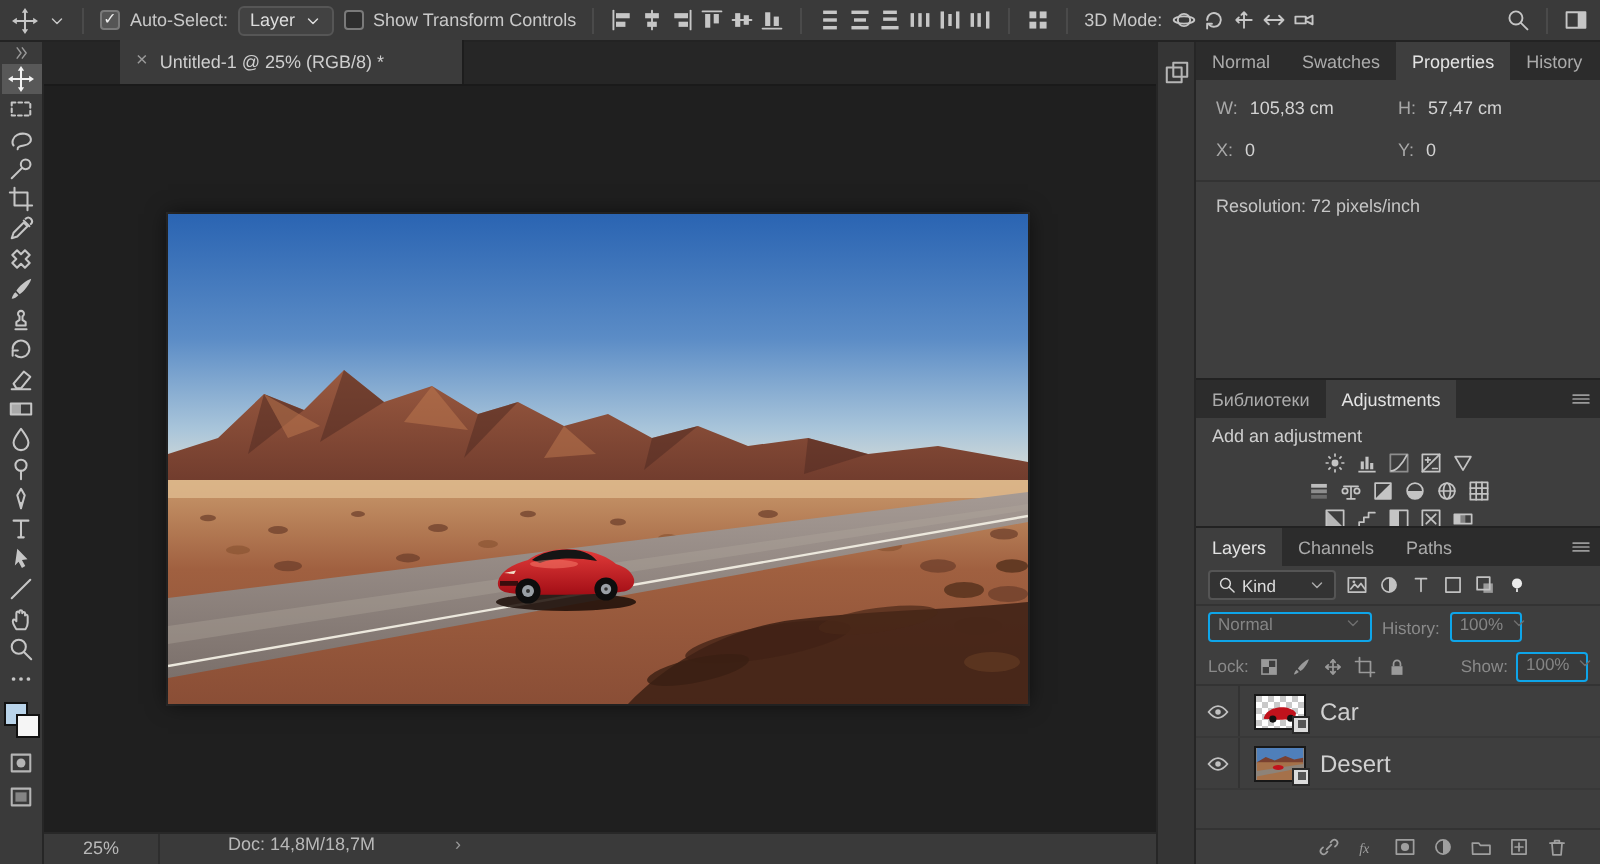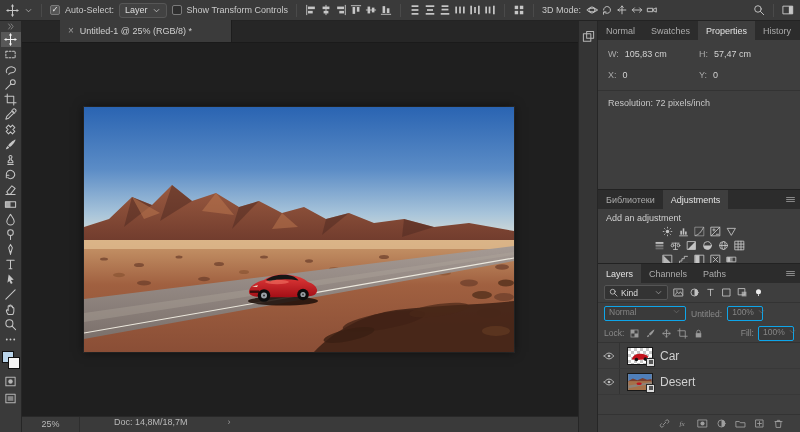--- a/index.html
+++ b/index.html
@@ -827,21 +827,21 @@
       </div>
       <div class="lrow" id="blend-row">
         <span class="gray-box" id="blend-box">
           <span>Normal</span>
           <span class="cv ic9" data-icon="chevron-down">
               <svg viewBox="0 0 14 14" fill="none" stroke="currentColor" stroke-width="1.1" stroke-linecap="round" stroke-linejoin="round">
                 <path d="M3.5 5.5L7 9l3.5-3.5"></path>
               </svg>
             </span>
         </span>
-        <span class="gray-lbl">Untitled:</span>
+        <span class="gray-lbl">History:</span>
         <span class="gray-box num-box">
           <span>100%</span>
           <span class="cv ic9" data-icon="chevron-down">
               <svg viewBox="0 0 14 14" fill="none" stroke="currentColor" stroke-width="1.1" stroke-linecap="round" stroke-linejoin="round">
                 <path d="M3.5 5.5L7 9l3.5-3.5"></path>
               </svg>
             </span>
         </span>
       </div>
       <div class="lrow" id="lock-row">
@@ -871,21 +871,21 @@
               </svg>
             </span>
             <span class="ic11" data-icon="lock-all">
               <svg viewBox="0 0 14 14" fill="currentColor" stroke="none">
                 <rect x="3.5" y="6.5" width="7" height="5.5"></rect>
                 <path fill="none" stroke="currentColor" stroke-width="1.1" d="M4.8 6.5V5a2.2 2.2 0 0 1 4.4 0v1.5"></path>
               </svg>
             </span>
           </span>
         <span id="fill-wrap">
-          <span class="gray-lbl">Fill:</span>
+          <span class="gray-lbl">Show:</span>
           <span class="gray-box num-box">
             <span>100%</span>
             <span class="cv ic9" data-icon="chevron-down">
                 <svg viewBox="0 0 14 14" fill="none" stroke="currentColor" stroke-width="1.1" stroke-linecap="round" stroke-linejoin="round">
                   <path d="M3.5 5.5L7 9l3.5-3.5"></path>
                 </svg>
               </span>
           </span>
         </span>
       </div>

